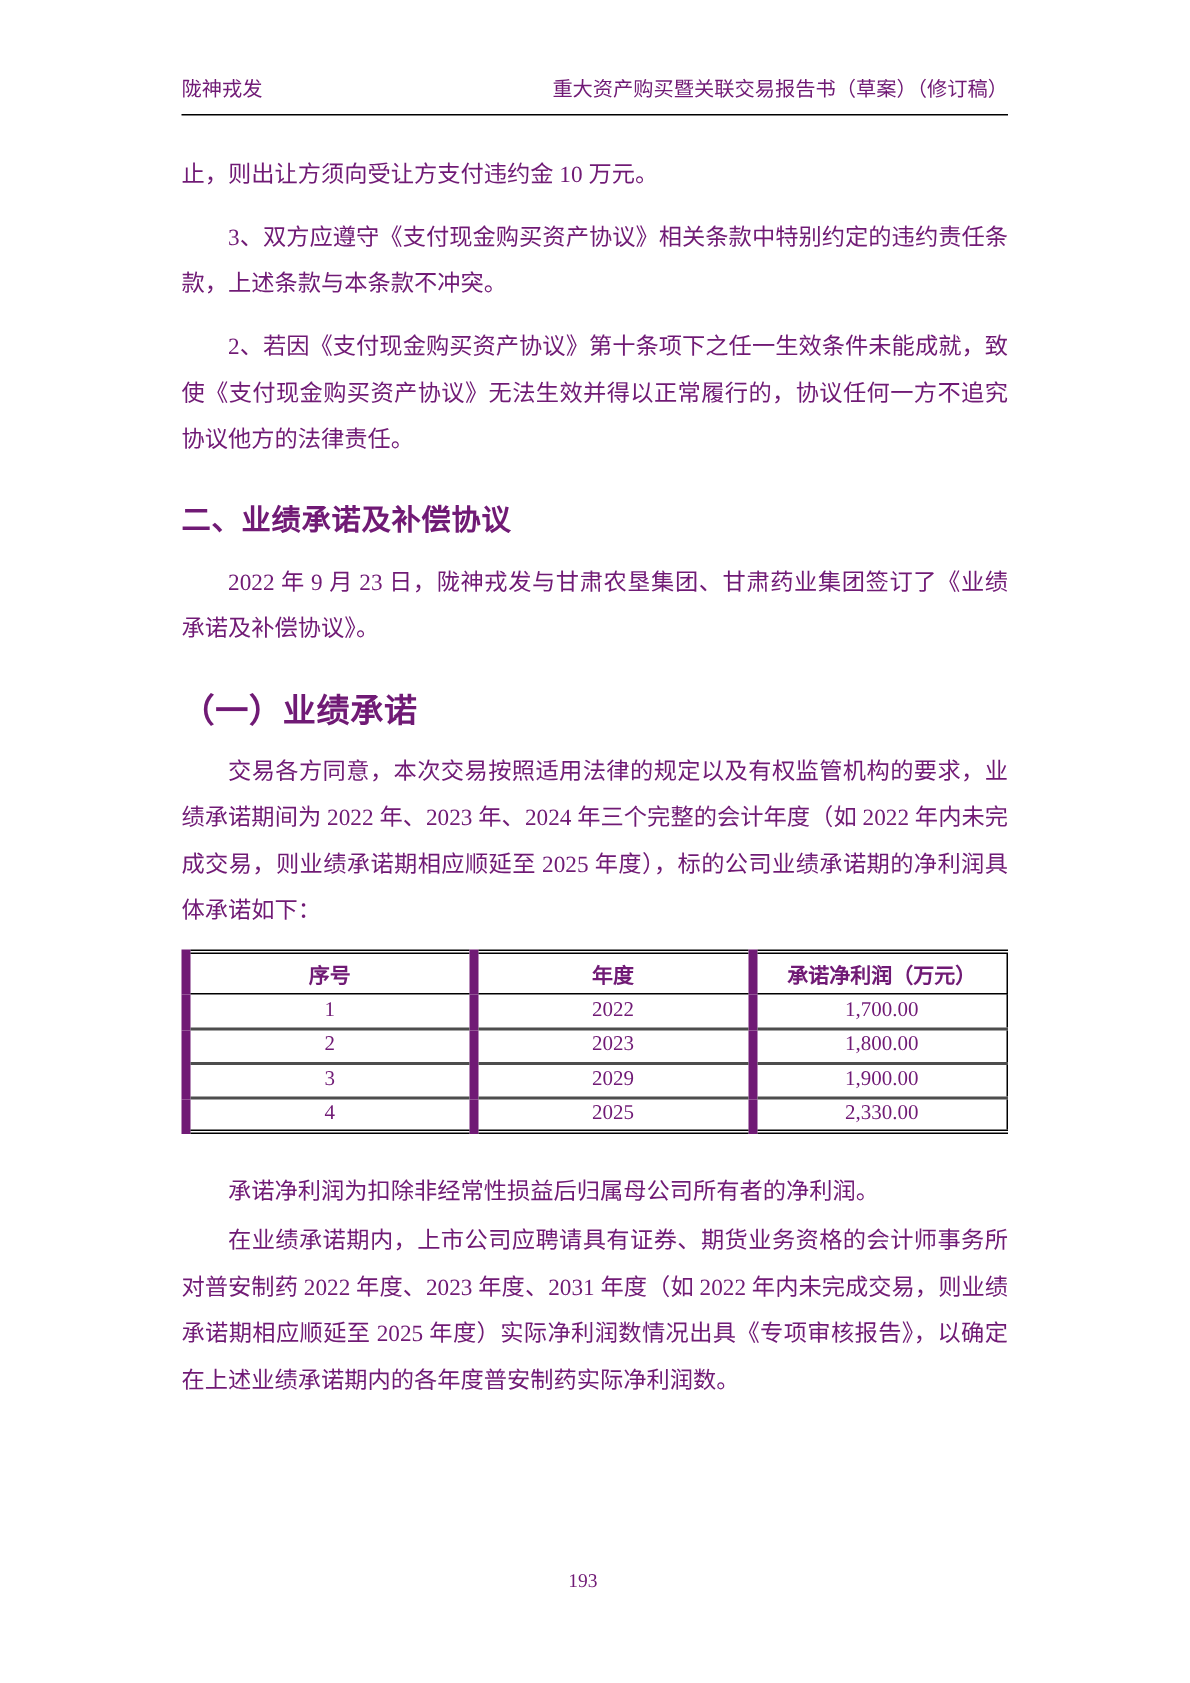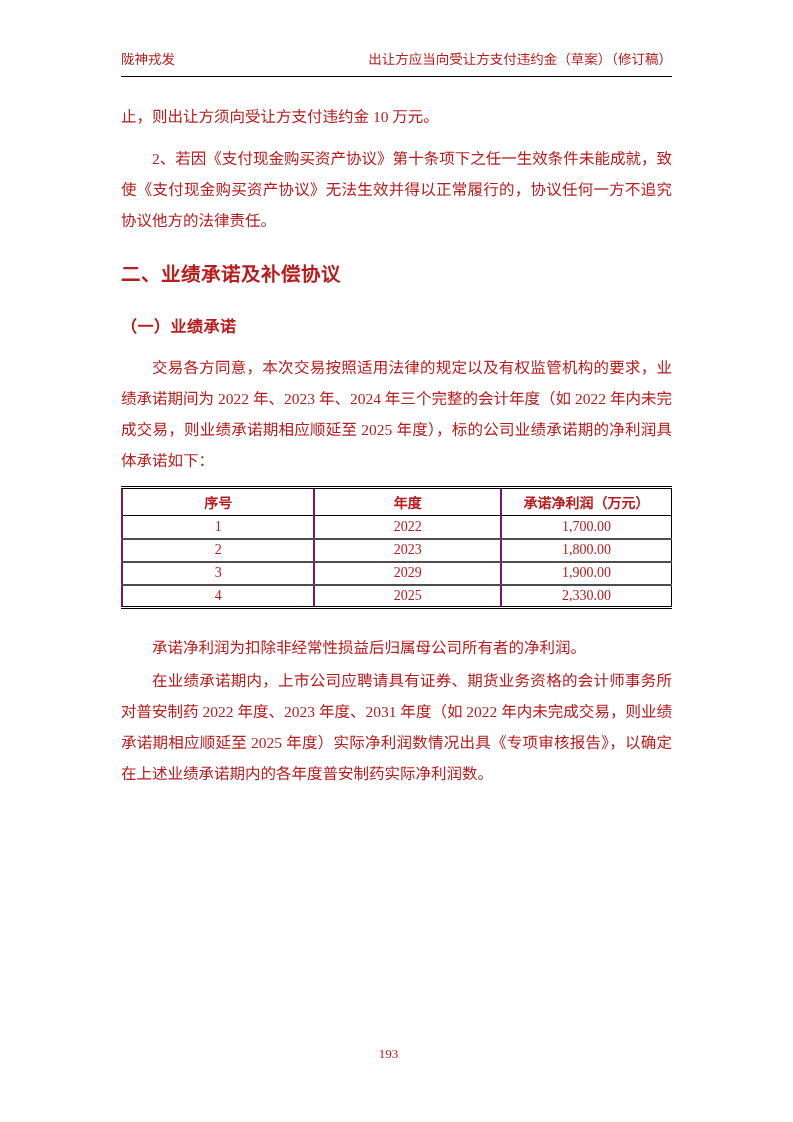--- a/index.html
+++ b/index.html
@@ -3,21 +3,21 @@
 <meta charset="utf-8">
 <style>
   * { margin: 0; padding: 0; box-sizing: border-box; }
   html, body { background: #888; }
   .page {
     position: relative;
     width: 793px;
     height: 1122px;
     margin: 0 auto;
     background: #ffffff;
-    color: #b91c1c;
+    color: #701a75;
     font-family: "Liberation Serif", "DejaVu Serif", serif;
     padding: 50px 121px 0 121px;
     overflow: hidden;
   }
   
   .doc-header {
     display: flex;
     justify-content: space-between;
     align-items: flex-end;
     font-size: 13.5px;
@@ -43,35 +43,35 @@
     font-family: "Liberation Sans", "DejaVu Sans", sans-serif;
     font-weight: bold;
     font-size: 19.5px;
     line-height: 28px;
     margin-top: 24px;
     letter-spacing: 0.5px;
   }
   .sub-heading {
     font-family: "Liberation Sans", "DejaVu Sans", sans-serif;
     font-weight: bold;
-    font-size: 16px;
+    font-size: 22px;
     line-height: 26px;
     margin-top: 26px;
     letter-spacing: 0.5px;
   }
   
   table.commit-table {
     width: 100%;
     margin-top: 10px;
     border-collapse: collapse;
     border-top: 3px double #000;
     border-bottom: 3px double #000;
   }
   .commit-table th, .commit-table td {
-    border-left: 2px solid #701a75;
+    border-left: 6px solid #701a75;
     border-right: 1px solid #000;
     text-align: center;
     vertical-align: middle;
   }
   .commit-table th {
     font-family: "Liberation Sans", "DejaVu Sans", sans-serif;
     font-weight: bold;
     font-size: 14px;
     height: 28px;
     border-bottom: 1.5px solid #000;
@@ -95,31 +95,33 @@
     font-size: 13px;
   }
 </style>
 </head>
 <body>
 
 <div class="page">
 
   <div class="doc-header">
     <span>陇神戎发</span>
-    <span>出让方应当向受让方支付违约金（草案）（修订稿）</span>
+    <span>重大资产购买暨关联交易报告书（草案）（修订稿）</span>
   </div>
 
   <p class="para no-indent">止，则出让方须向受让方支付违约金 10 万元。</p>
 
 
+  <p class="para">3、双方应遵守《支付现金购买资产协议》相关条款中特别约定的违约责任条款，上述条款与本条款不冲突。</p>
 
   <p class="para">2、若因《支付现金购买资产协议》第十条项下之任一生效条件未能成就，致使《支付现金购买资产协议》无法生效并得以正常履行的，协议任何一方不追究协议他方的法律责任。</p>
 
   <h2 class="sec-heading">二、业绩承诺及补偿协议</h2>
 
+  <p class="para after-head">2022 年 9 月 23 日，陇神戎发与甘肃农垦集团、甘肃药业集团签订了《业绩承诺及补偿协议》。</p>
 
   <h3 class="sub-heading">（一）业绩承诺</h3>
 
   <p class="para after-head">交易各方同意，本次交易按照适用法律的规定以及有权监管机构的要求，业绩承诺期间为 2022 年、2023 年、2024 年三个完整的会计年度（如 2022 年内未完成交易，则业绩承诺期相应顺延至 2025 年度），标的公司业绩承诺期的净利润具体承诺如下：</p>
 
   <table class="commit-table">
     <thead>
       <tr>
         <th class="col-index">序号</th>
         <th class="col-year">年度</th>

